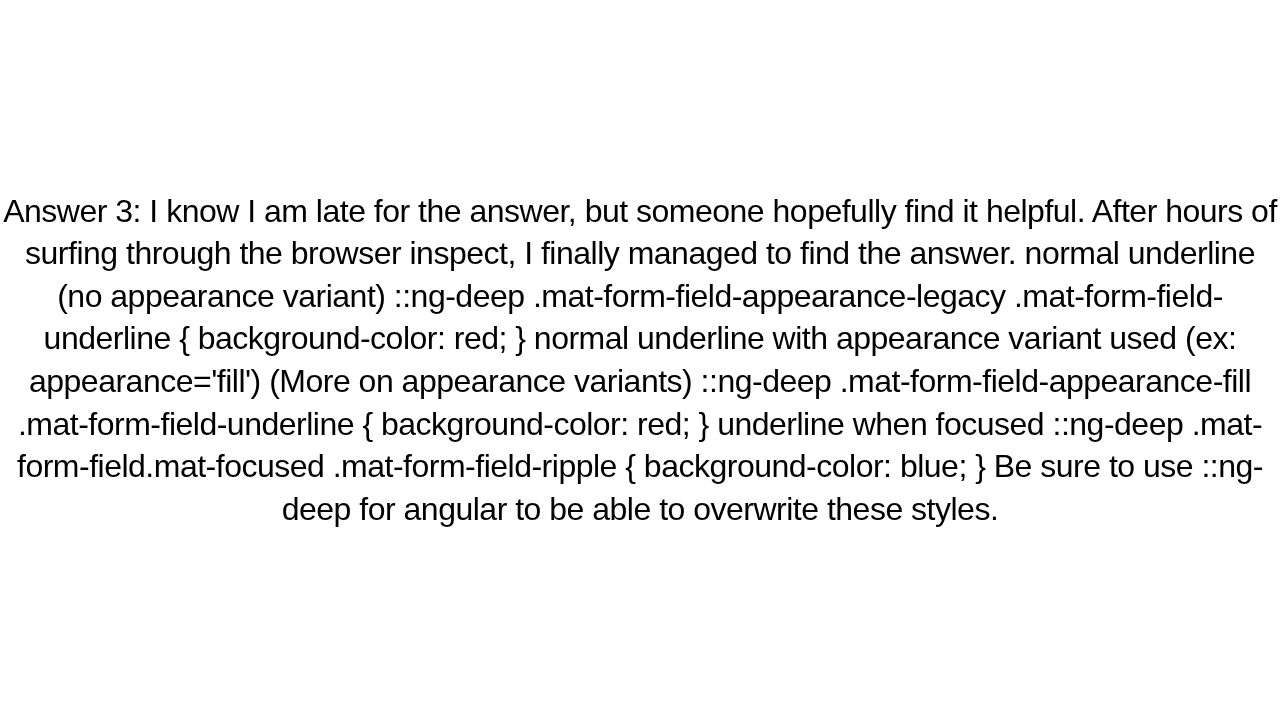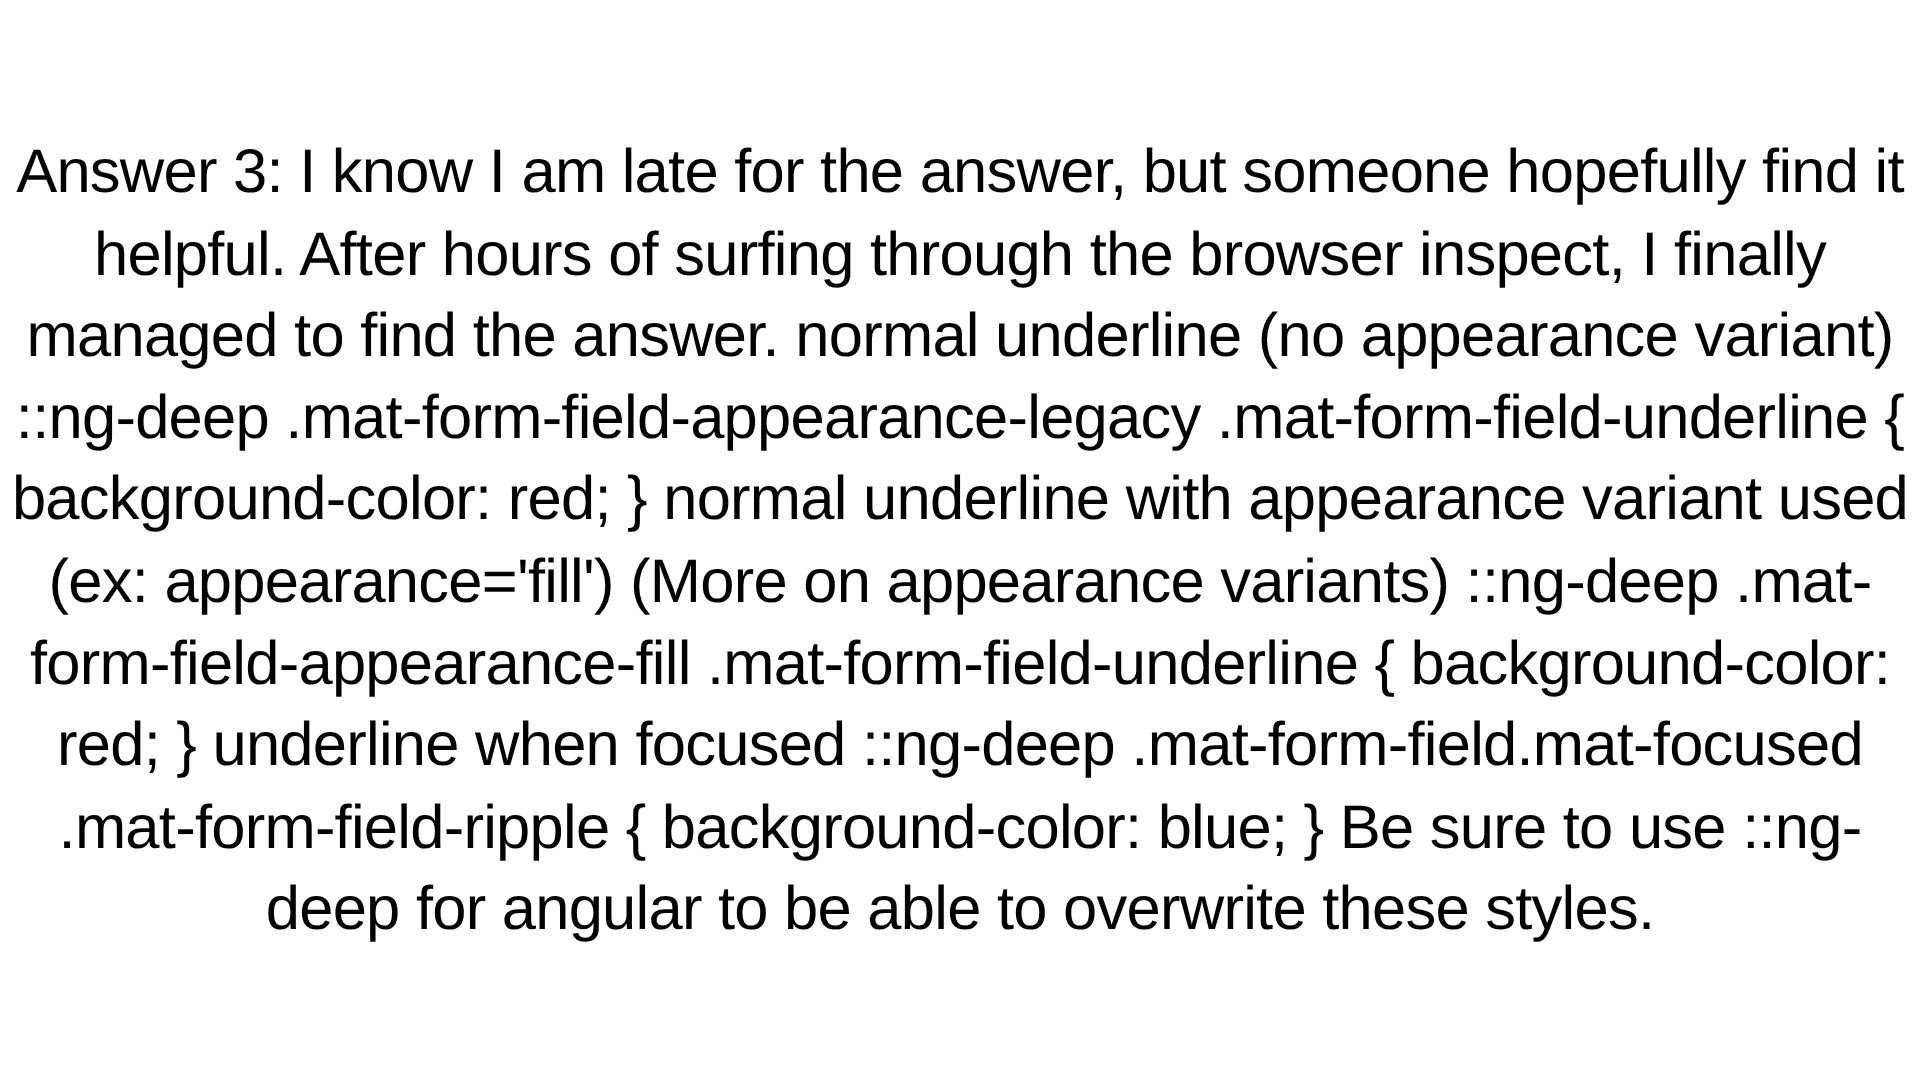--- a/index.html
+++ b/index.html
@@ -13,21 +13,21 @@
       background: #fff;
       font-family: Arial, Helvetica, sans-serif;
       display: flex;
       align-items: center;
       justify-content: center;
       overflow: hidden;
     }
     .content {
       width: 1280px;
       text-align: center;
-      font-size: 41px;
+      font-size: 32px;
       line-height: 1.33;
       color: #000;
       letter-spacing: -0.5px;
       padding: 0;
     }
   </style>
 </head>
 <body>
 
 <div class="content">Answer 3: I know I am late for the answer, but someone hopefully find it helpful. After hours of surfing through the browser inspect, I finally managed to find the answer.   normal underline (no appearance variant)  ::ng-deep .mat-form-field-appearance-legacy .mat-form-field-underline {   background-color: red; }   normal underline with appearance variant used (ex: appearance='fill') (More on appearance variants)  ::ng-deep .mat-form-field-appearance-fill .mat-form-field-underline {   background-color: red; }   underline when focused  ::ng-deep .mat-form-field.mat-focused .mat-form-field-ripple {   background-color: blue; }   Be sure to use ::ng-deep for angular to be able to overwrite these styles.</div>

